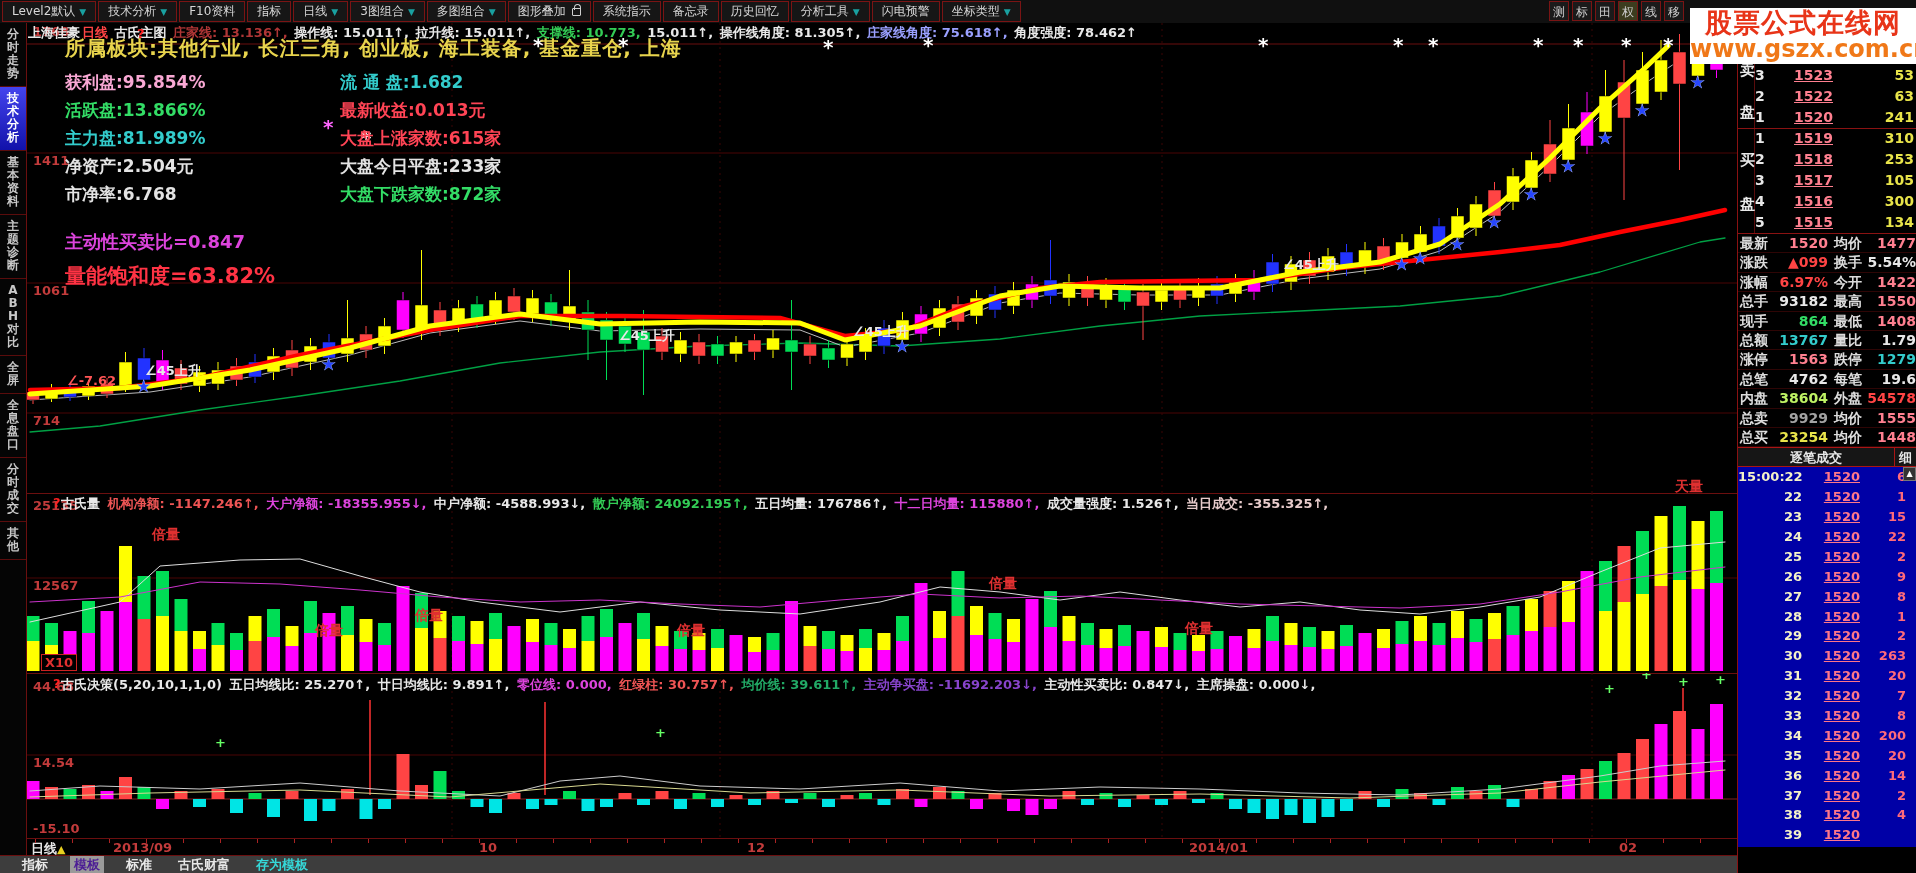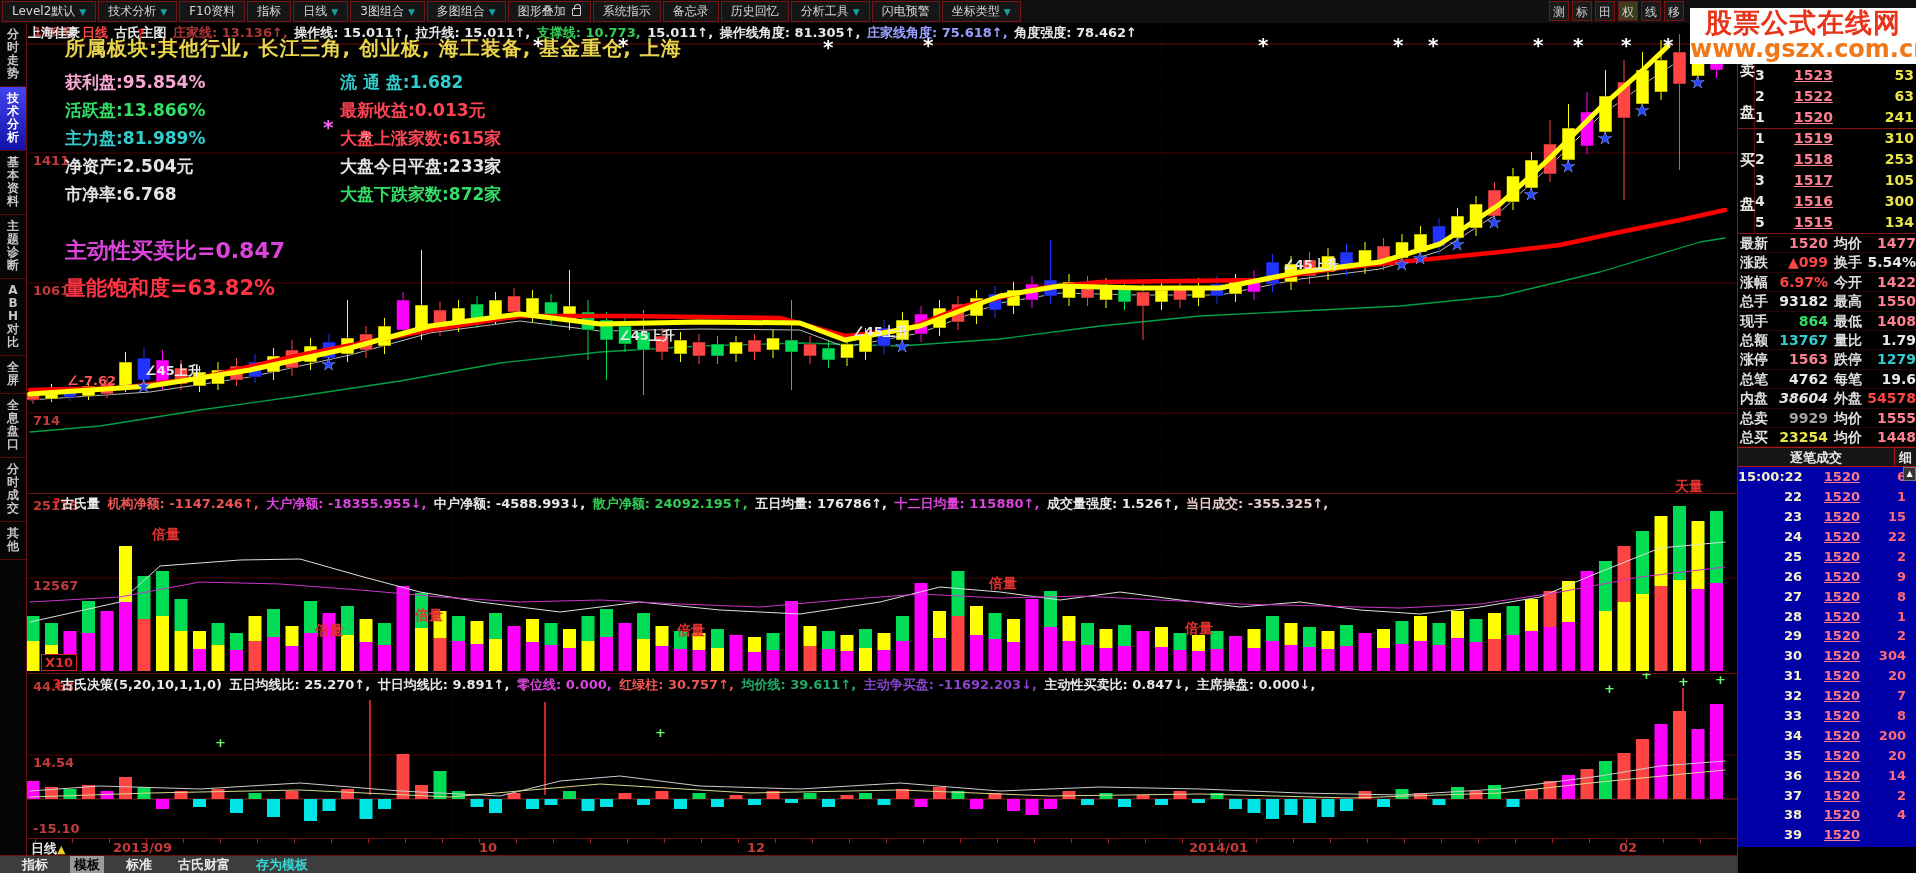--- a/index.html
+++ b/index.html
@@ -37,35 +37,35 @@
   .axis-label { position:absolute; color:#c23b3b; font-size:13px; font-weight:bold; z-index:5; }
   .pane-header { position:absolute; left:34px; font-size:13px; font-weight:bold; white-space:nowrap; z-index:6; }
   .pane-header span { margin-right:3px; }
   .help-q { position:absolute; color:#ff2222; font-size:13px; font-weight:bold; z-index:6; }
 
   #info-block { position:absolute; left:38px; top:12px; z-index:6; }
   #sector-line { font-size:20px; font-weight:bold; letter-spacing:1px; }
   #info-grid { margin-top:6px; font-size:17px; font-weight:bold; }
   #info-grid .irow { display:flex; height:28px; line-height:28px; }
   #info-grid .c1 { width:275px; }
-  #big-line1 { margin-top:28px; font-size:22px; font-weight:bold; }
+  #big-line1 { margin-top:22px; font-size:18px; font-weight:bold; }
   #big-line2 { margin-top:8px; font-size:21px; font-weight:bold; }
 
   .chart-note { position:absolute; font-size:13px; font-weight:bold; z-index:5; }
   .vol-note { position:absolute; font-size:14px; font-weight:bold; color:#e03030; z-index:5; }
   #x10-badge { position:absolute; left:14px; top:631px; border:1px solid #cc2222; color:#e03030; font-size:13px; font-weight:bold; padding:0 3px; z-index:6; background:#000; }
 
   
   #timeline { position:absolute; left:27px; top:838px; width:1710px; height:17px; border-top:1px solid #6b0f0f; background:#000; z-index:5; }
   #period-label { position:absolute; left:4px; top:1px; color:#e8e8e8; font-size:13px; font-weight:bold; }
   #period-label .tri { color:#e8d020; font-size:11px; }
   .tl-date { position:absolute; top:1px; color:#c23b3b; font-size:13px; font-weight:bold; }
   #toolbar { position:absolute; left:0; top:855px; width:1737px; height:18px; background:#3d3d3d; border-top:1px solid #6b0f0f; display:flex; align-items:center; z-index:8; }
   .tb-item { font-size:13px; font-weight:bold; color:#e8e8e8; margin-left:18px; padding:0 4px; cursor:default; }
-  .tb-item.active { background:#9a9a9a; color:#000000; }
+  .tb-item.active { background:#9a9a9a; color:#4c1d95; }
   .tb-item.cyan { color:#35d8d8; }
 
   
   #right-panel { position:absolute; left:1737px; top:23px; width:179px; height:850px; background:#000; border-left:1px solid #8a1212; z-index:9; }
   #quote-area { position:relative; height:211px; border-bottom:1px solid #8a1212; }
   .qrow { position:absolute; left:17px; right:2px; height:21px; line-height:21px; display:flex; font-size:14px; font-weight:bold; }
   .qrow .lv { width:16px; color:#e8e8e8; }
   .qrow .pr { width:62px; text-align:right; color:#ff8090; text-decoration:underline; }
   .qrow .vl { flex:1; text-align:right; color:#e8e44a; }
   .vlabel { position:absolute; left:2px; width:15px; color:#e8e8e8; font-size:15px; font-weight:bold; }
@@ -913,21 +913,21 @@
           <span class="val2" style="color: rgb(51, 204, 204);">1279</span>
         </div>
         <div class="inforow">
           <span class="lab">总笔</span>
           <span class="val" style="color: rgb(232, 232, 232);">4762</span>
           <span class="lab2">每笔</span>
           <span class="val2" style="color: rgb(232, 232, 232);">19.6</span>
         </div>
         <div class="inforow">
           <span class="lab">内盘</span>
-          <span class="val" style="color: #e5e5e5; font-style: italic;">38604</span>
+          <span class="val" style="color: #bef264;">38604</span>
           <span class="lab2">外盘</span>
           <span class="val2" style="color: rgb(255, 68, 68);">54578</span>
         </div>
         <div class="inforow">
           <span class="lab">总卖</span>
           <span class="val" style="color: #a3a3a3;">9929</span>
           <span class="lab2">均价</span>
           <span class="val2" style="color: rgb(255, 128, 144);">1555</span>
         </div>
         <div class="inforow">
@@ -984,21 +984,21 @@
           <span class="vv">1</span>
         </div>
         <div class="tickrow">
           <span class="tm">29</span>
           <span class="pc">1520</span>
           <span class="vv">2</span>
         </div>
         <div class="tickrow">
           <span class="tm">30</span>
           <span class="pc">1520</span>
-          <span class="vv">304</span>
+          <span class="vv">263</span>
         </div>
         <div class="tickrow">
           <span class="tm">31</span>
           <span class="pc">1520</span>
           <span class="vv">20</span>
         </div>
         <div class="tickrow">
           <span class="tm">32</span>
           <span class="pc">1520</span>
           <span class="vv">7</span>

